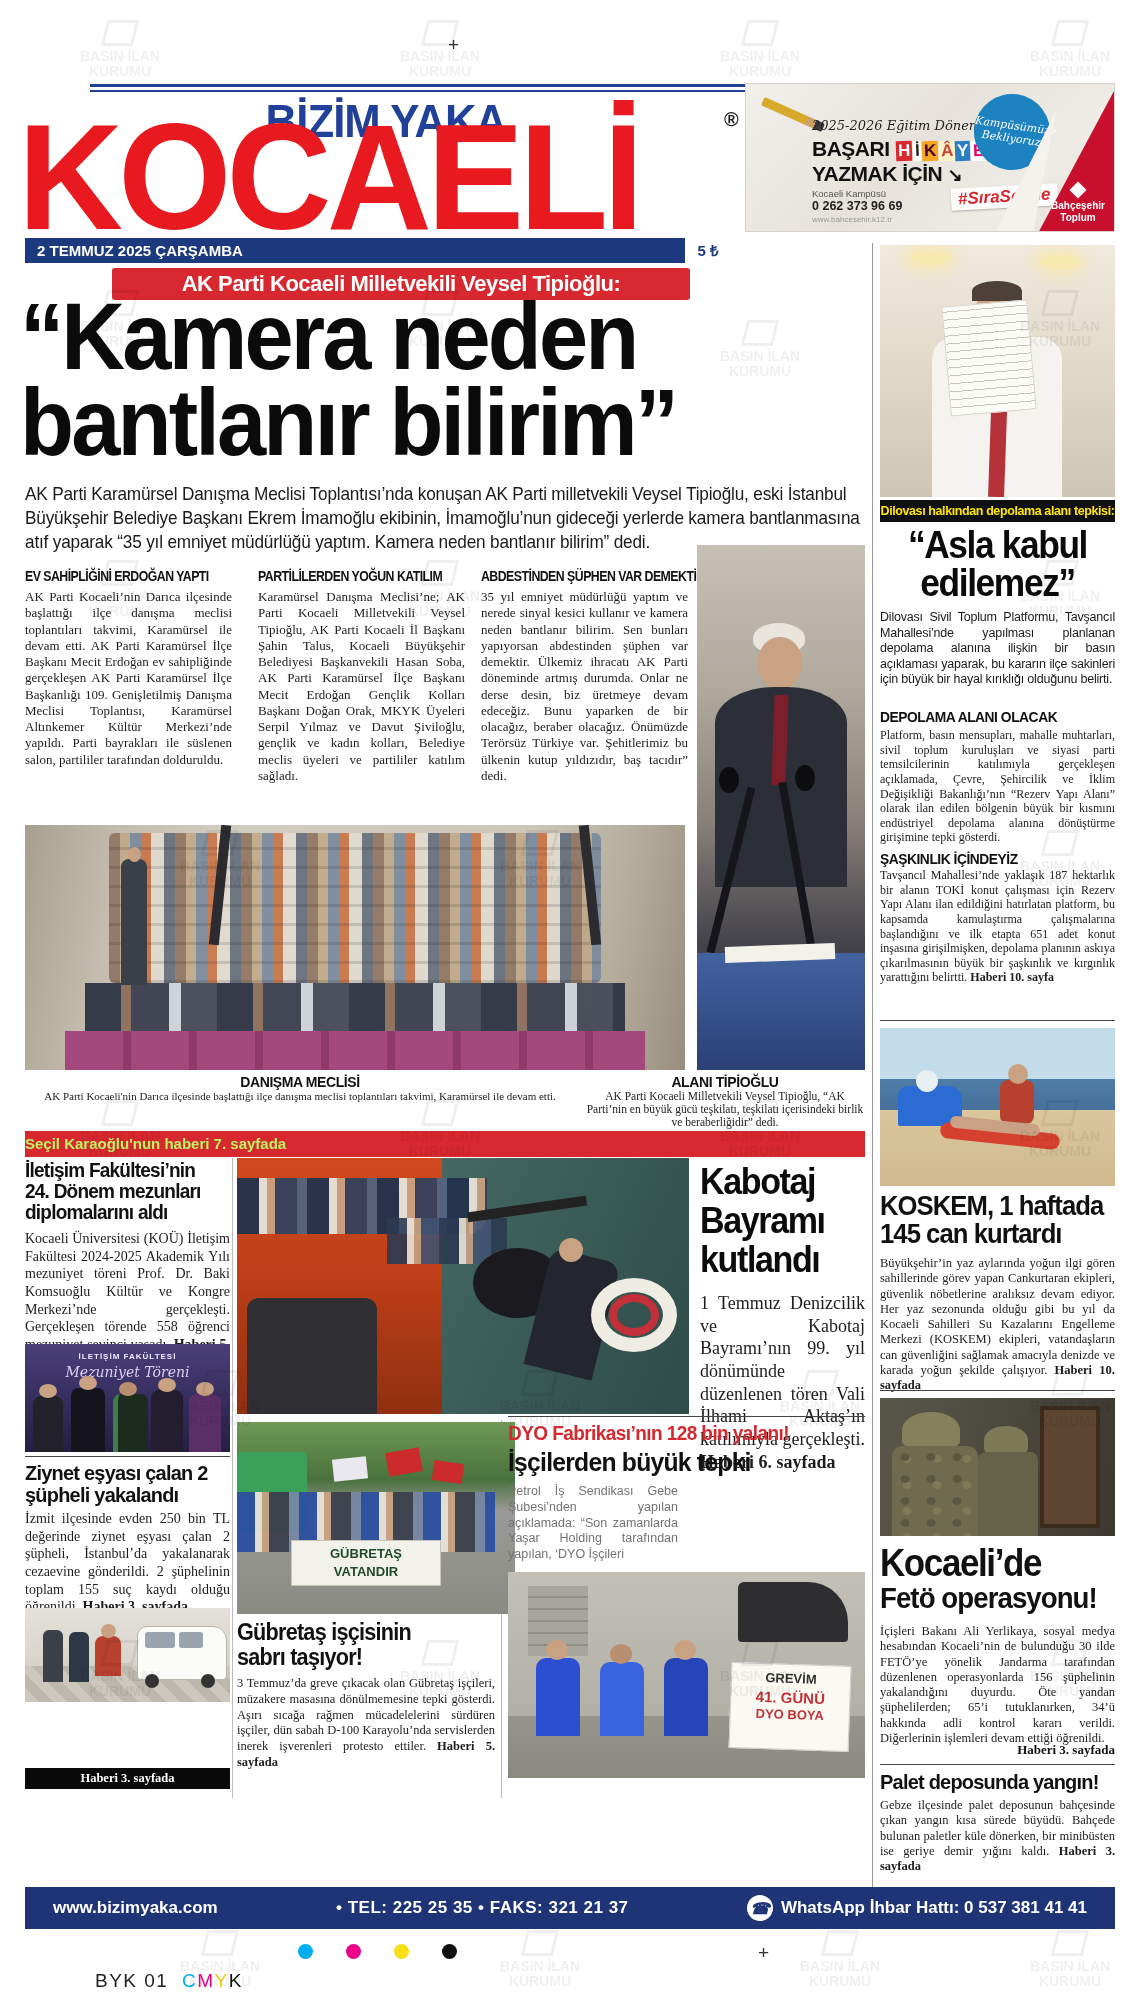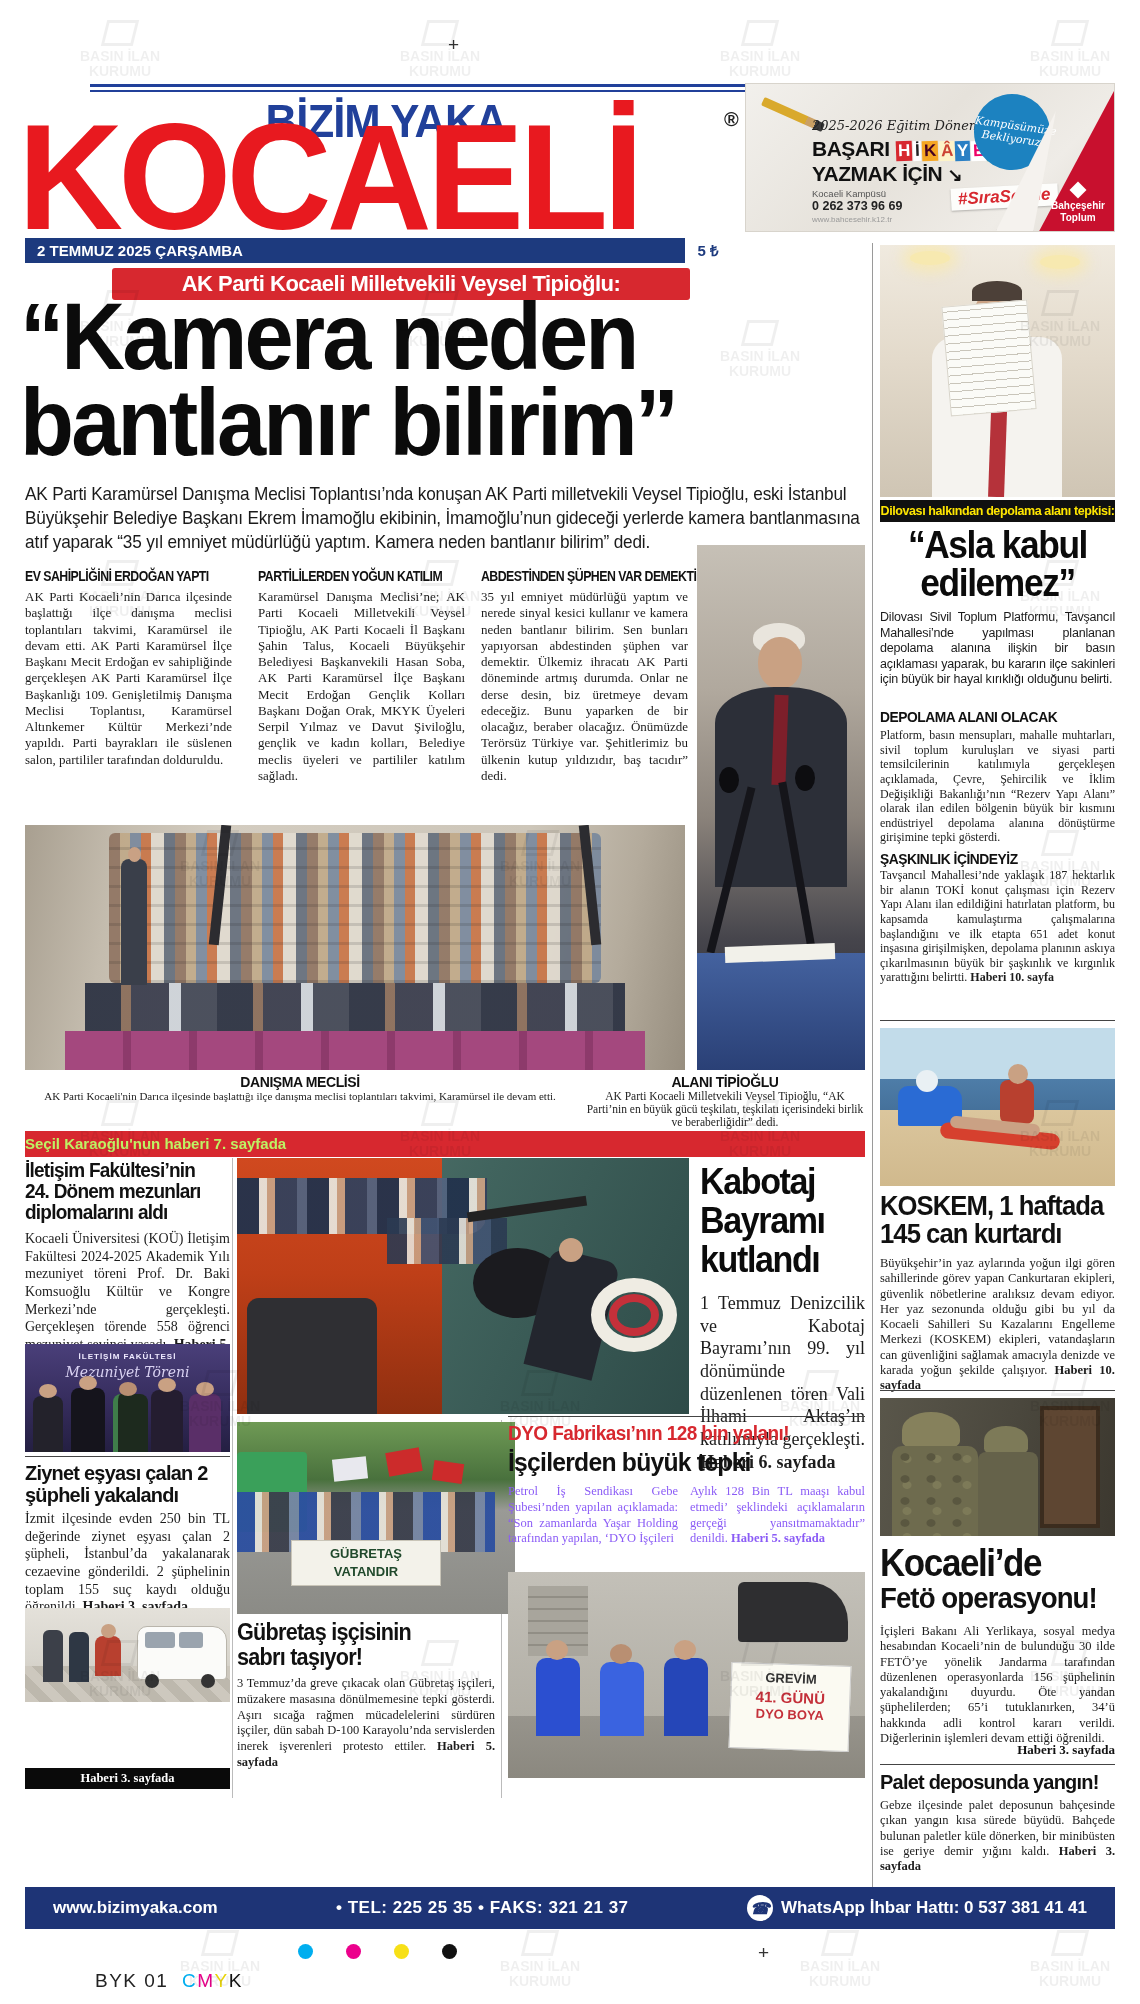--- a/index.html
+++ b/index.html
@@ -123,22 +123,22 @@
   .gubhead{left:237px;top:1620px;width:258px;font-size:23px;font-weight:bold;line-height:1.08;
       letter-spacing:-0.8px;transform:scaleX(0.94);transform-origin:left top;}
   .gubhead span{display:block;white-space:nowrap;}
   .gubbd{left:237px;top:1676px;width:258px;font-family:"Liberation Serif",serif;font-size:12.5px;
       line-height:1.26;text-align:justify;color:#1c1c1c;}
 
   .dyokick{left:508px;top:1422px;width:357px;color:#d7282f;font-size:20px;font-weight:bold;
       letter-spacing:-0.6px;transform:scaleX(0.95);transform-origin:left top;white-space:nowrap;}
   .dyohead{left:508px;top:1447px;width:357px;font-size:26px;font-weight:bold;letter-spacing:-0.8px;
       transform:scaleX(0.95);transform-origin:left top;white-space:nowrap;}
-  .dyocol{top:1484px;font-family:Liberation Serif, serif;font-size:12.5px;line-height:1.26;
-      text-align:justify;color:#8b5cf6;}
+  .dyocol{top:1484px;font-family:Liberation Sans, sans-serif;font-size:12.5px;line-height:1.26;
+      text-align:justify;color:#737373;}
 
   
   .footer{left:25px;top:1887px;width:1090px;height:42px;background:#1e3476;color:#fff;display:flex;
       align-items:center;justify-content:space-between;padding:0 28px;box-sizing:border-box;
       font-weight:bold;font-size:17px;}
   .footer .mid{letter-spacing:0.5px;}
   .waicon{display:inline-flex;width:26px;height:26px;border-radius:50%;background:#fff;color:#1e3476;
       align-items:center;justify-content:center;font-size:16px;margin-right:8px;vertical-align:middle;}
   .footer .wa{display:flex;align-items:center;}
 
@@ -402,23 +402,20 @@
     <span>sabrı taşıyor!</span>
   </div>
   <div class="gubbd" style="position: absolute; left: 237px; top: 1676px; width: 258px;">
     <span>3 Temmuz’da greve çıkacak olan Gübretaş işçileri, müzakere masasına dönülmemesine tepki gösterdi. Aşırı sıcağa rağmen mücadelelerini sürdüren işçiler, dün sabah D-100 Karayolu’nda servislerden inerek işverenleri protesto ettiler.</span> <b>Haberi 5. sayfada</b>
   </div>
 
   <div class="abs" style="left:508px;top:1416px;width:357px;height:1px;background:#444;"></div>
   <div class="dyokick abs">DYO Fabrikası’nın 128 bin yalanı!</div>
   <div class="dyohead abs">İşçilerden büyük tepki</div>
   <div class="dyocol abs" style="left:508px;width:170px;">Petrol İş Sendikası Gebe Şubesi’nden yapılan açıklamada: “Son zamanlarda Yaşar Holding tarafından yapılan, ‘DYO İşçileri</div>
-  <div class="dyocol abs" style="left:690px;width:175px;">
-    <span>Aylık 128 Bin TL maaşı kabul etmedi’ şeklindeki açıklamaların gerçeği yansıtmamaktadır” denildi.</span> <b>Haberi 5. sayfada</b>
-  </div>
   <div class="photo" style="left:508px;top:1572px;width:357px;height:206px;
        background:linear-gradient(180deg,#c3c0b8 0%,#b2afa6 70%,#97948c 70%,#8b887f 100%);">
     <div style="left:230px;top:10px;width:110px;height:60px;background:#2e2e30;border-radius:6px 40px 4px 4px;"></div>
     <div style="left:20px;top:14px;width:60px;height:70px;background:repeating-linear-gradient(0deg,#a8a59c 0 10px,#918e85 10px 12px);"></div>
     <div style="left:28px;top:86px;width:44px;height:78px;background:#2b4fd0;border-radius:10px 10px 0 0;"></div>
     <div style="left:38px;top:68px;width:22px;height:20px;background:#c9a183;border-radius:50%;"></div>
     <div style="left:92px;top:90px;width:44px;height:74px;background:#3a63e0;border-radius:10px 10px 0 0;"></div>
     <div style="left:102px;top:72px;width:22px;height:20px;background:#b98f72;border-radius:50%;"></div>
     <div style="left:156px;top:86px;width:44px;height:78px;background:#2546b8;border-radius:10px 10px 0 0;"></div>
     <div style="left:166px;top:68px;width:22px;height:20px;background:#c9a183;border-radius:50%;"></div>

